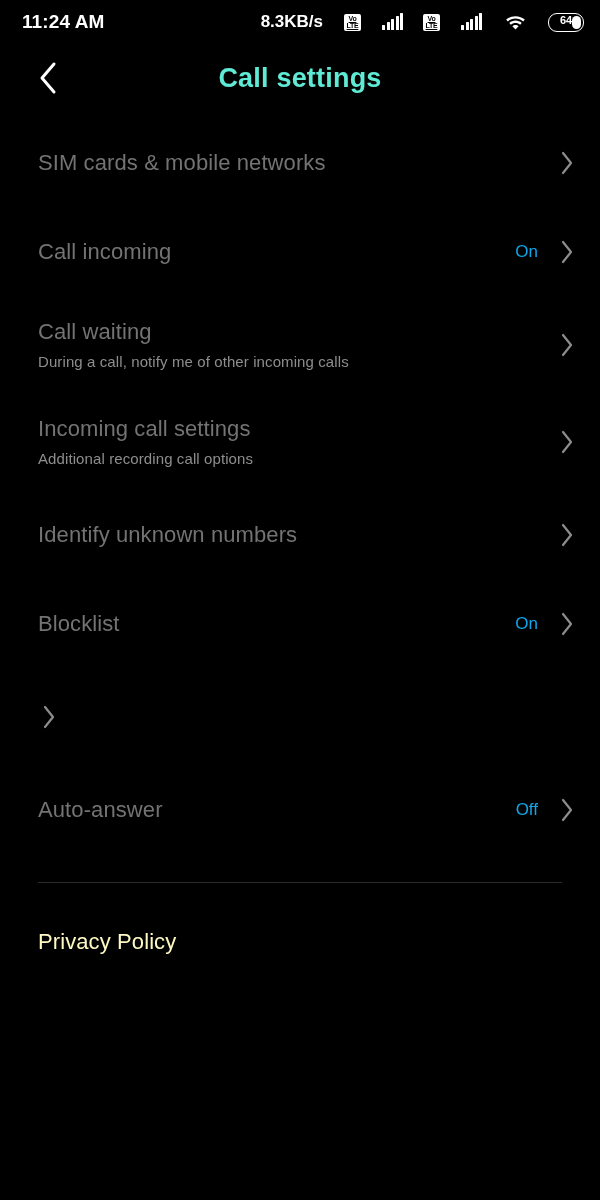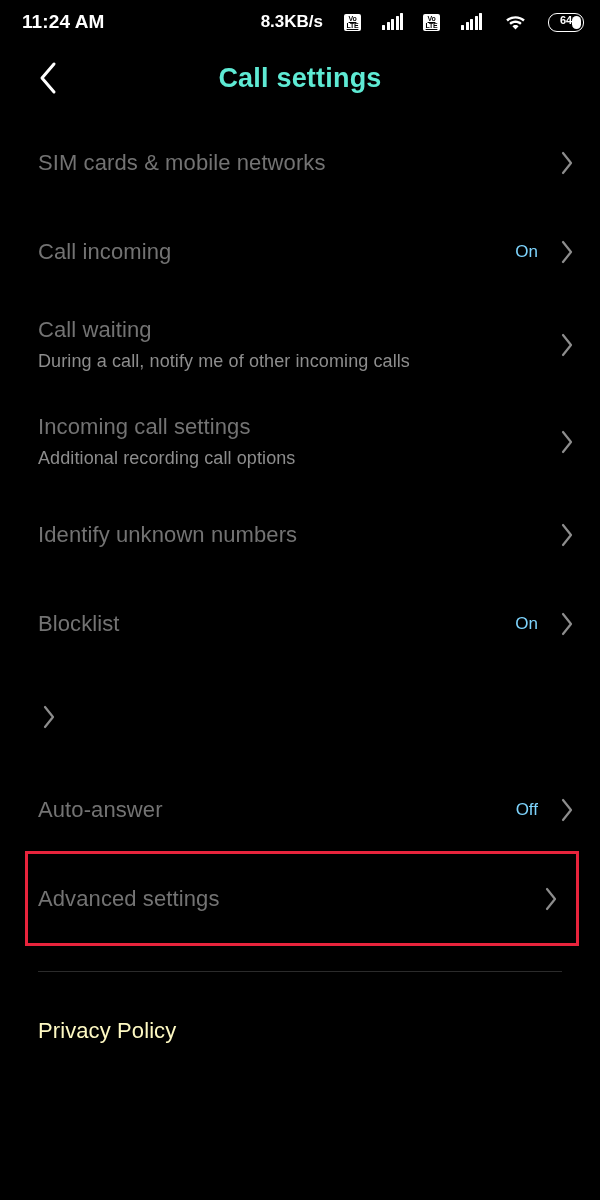--- a/index.html
+++ b/index.html
@@ -63,22 +63,22 @@
   }
 
   
   .list { padding-top:6px; }
   .row {
     position:relative; display:flex; align-items:center;
     padding:0 22px 0 38px; min-height:89px; cursor:pointer;
   }
   .row-text { flex:1; min-width:0; }
   .row-title { color:#737373; font-size:22px; line-height:1.25; letter-spacing:.1px; }
-  .row-sub { color:#8d8d8d; font-size:18px; line-height:1.3; margin-top:7px; letter-spacing:.1px; }
-  .row-value { color:#7dd3fc; font-size:17px; margin-right:18px; white-space:nowrap; }
+  .row-sub { color:#8d8d8d; font-size:15px; line-height:1.3; margin-top:7px; letter-spacing:.1px; }
+  .row-value { color:#0ea5e9; font-size:17px; margin-right:18px; white-space:nowrap; }
   .chev { width:22px; display:flex; align-items:center; justify-content:center; }
   .chev svg { display:block; }
 
   .row.has-sub { min-height:97px; }
 
   
   .row.highlight::after {
     content:""; position:absolute;
     left:-13px; right:-17px; top:-3px; bottom:-3px;
     border:3px solid #e8243c; pointer-events:none;
@@ -238,32 +238,20 @@
         <div class="row-title">Auto-answer</div>
       </div>
       <div class="row-value">Off</div>
       <div class="chev">
         <svg width="14" height="24" viewBox="0 0 14 24">
             <path d="M3 2 L11 12 L3 22" stroke="#8d8d8d" stroke-width="2.2" fill="none" stroke-linecap="round" stroke-linejoin="round"></path>
           </svg>
       </div>
     </div>
 
-    <div class="hl-wrap">
-      <div class="row highlight">
-        <div class="row-text">
-          <div class="row-title">Advanced settings</div>
-        </div>
-        <div class="chev">
-          <svg width="14" height="24" viewBox="0 0 14 24">
-              <path d="M3 2 L11 12 L3 22" stroke="#8d8d8d" stroke-width="2.2" fill="none" stroke-linecap="round" stroke-linejoin="round"></path>
-            </svg>
-        </div>
-      </div>
-    </div>
 
     <div class="divider"></div>
 
     <div class="footer-row">
       <div class="footer-link">Privacy Policy</div>
     </div>
 
   </div>
 </div>
 

